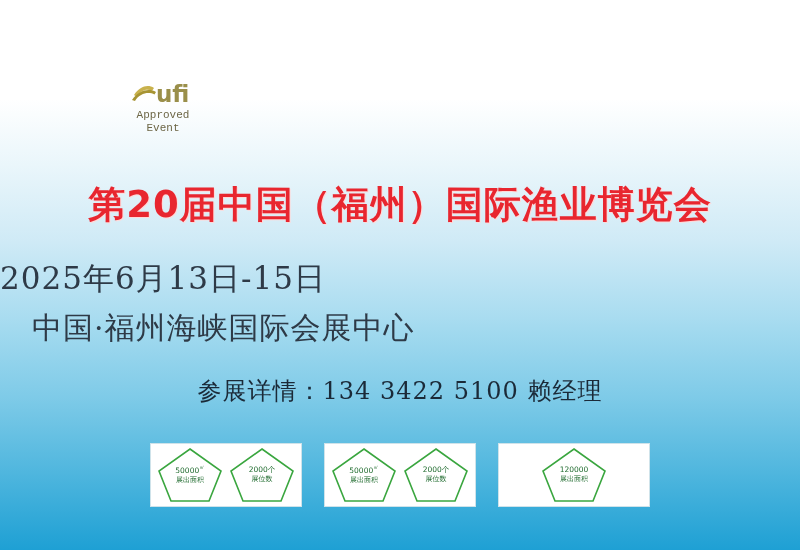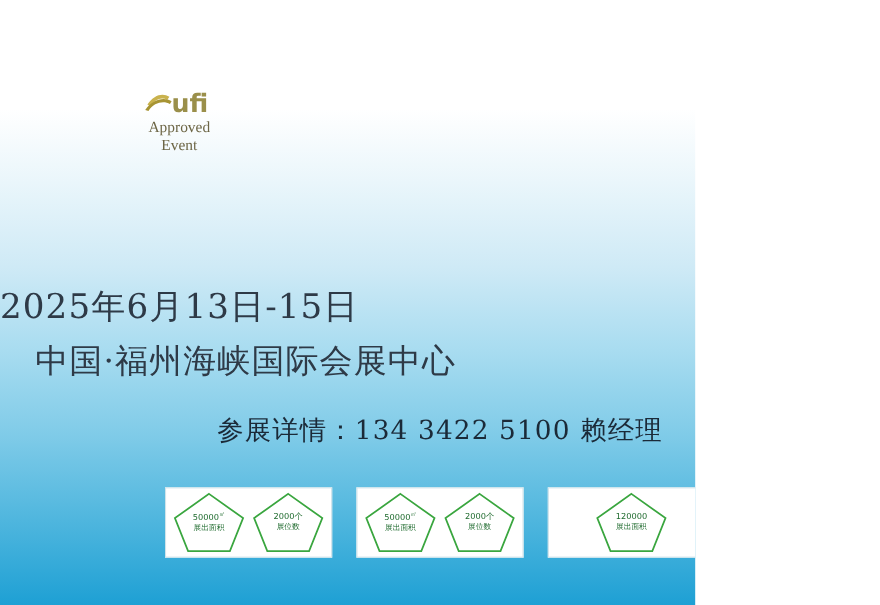--- a/index.html
+++ b/index.html
@@ -7,21 +7,21 @@
     padding: 0;
   }
   body {
     width: 800px;
     height: 550px;
     overflow: hidden;
     font-family: "Liberation Sans", sans-serif;
   }
   .poster {
     position: relative;
-    width: 632px;
+    width: 800px;
     height: 550px;
     background: linear-gradient(to bottom,
         #ffffff 0%,
         #ffffff 18%,
         #eaf6fb 30%,
         #cfeaf6 44%,
         #a8dcf0 58%,
         #7fcbe8 72%,
         #4fb6de 86%,
         #1ea0d4 100%);
@@ -42,22 +42,22 @@
     text-align: center;
     line-height: 1;
   }
   .ufi-mark {
     display: flex;
     align-items: flex-end;
     justify-content: center;
     height: 28px;
   }
   .ufi-sub {
-    font-family: Liberation Serif, serif;
-    font-size: 14px;
+    font-family: Liberation Mono, monospace;
+    font-size: 11px;
     color: #6d6646;
     line-height: 1.15;
     margin-top: 3px;
   }
 
   .fife-logo {
     width: 96px;
     text-align: center;
     line-height: 1;
   }
@@ -202,20 +202,21 @@
       </div>
       <div class="ufi-sub">
         <span>Approved</span><br>
         <span>Event</span>
       </div>
     </div>
 
 
   </div>
 
+  <div class="headline">第20届中国（福州）国际渔业博览会</div>
   <div class="line2">2025年6月13日-15日</div>
   <div class="line3">中国·福州海峡国际会展中心</div>
   <div class="line4">参展详情：134 3422 5100 赖经理</div>
 
   <div class="cards">
 
     <div class="card">
       <div class="pent">
         <svg width="68" height="58" viewBox="0 0 68 58">
             <polygon points="34,3 65,25 53,55 15,55 3,25" fill="none" stroke="#3aa63f" stroke-width="1.6"></polygon>

